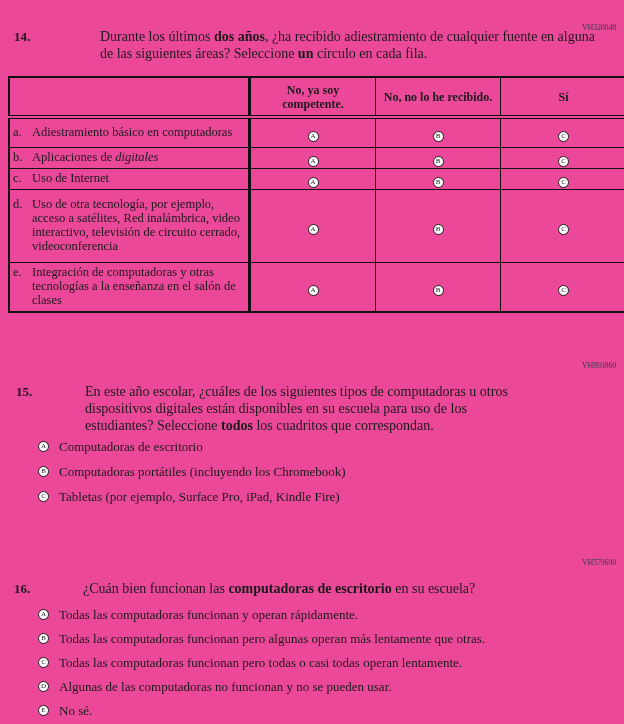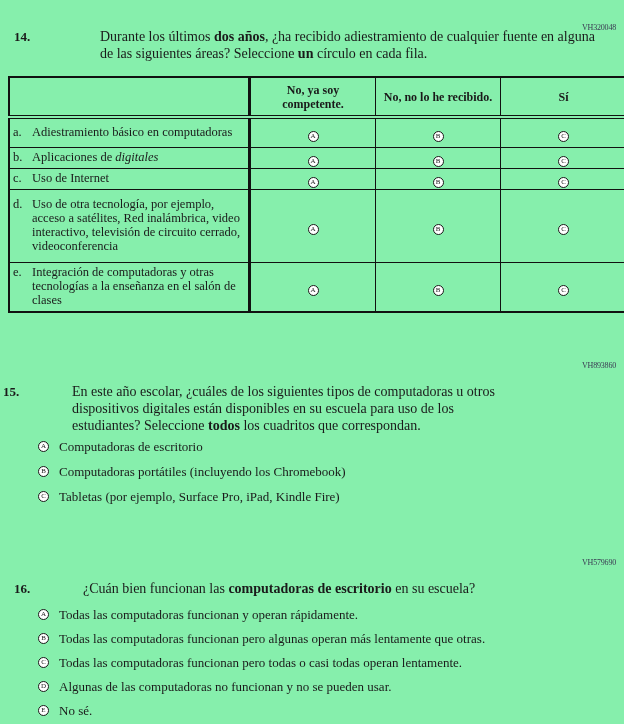--- a/index.html
+++ b/index.html
@@ -1,17 +1,17 @@
 <!DOCTYPE html>
 <html><head>
 <meta charset="utf-8">
 <style>
   html,body{margin:0;padding:0;background:#fff;}
   #page{
-    position:relative;width:624px;height:724px;background:#86efac;
+    position:relative;width:624px;height:724px;background:#ec4899;
     font-family:"Liberation Serif","DejaVu Serif",serif;
     color:#1a1a1a;overflow:hidden;
   }
   .vcode{
     position:absolute;font-size:8px;letter-spacing:-0.2px;color:#3a3a52;
   }
   .q{position:absolute;display:flex;}
   .qnum{width:24px;flex:none;font-weight:bold;font-size:13px;line-height:17px;}
   .qtext{font-size:14px;line-height:17px;margin-left:45px;}
   .qtext b{font-weight:bold;}
@@ -133,21 +133,21 @@
         <td class="c-opt"><span class="circ">A</span></td>
         <td class="c-opt"><span class="circ">B</span></td>
         <td class="c-opt3"><span class="circ">C</span></td>
 
       </tr>
     </tbody>
   </table>
 
   <div class="vcode" style="top:361px;right:8px;">VH893860</div>
 
-  <div class="q" style="top:383px;left:3px;">
+  <div class="q" style="top:383px;left:16px;">
     <div class="qnum">15.</div>
     <div class="qtext" style="width:452px;"><span>En este año escolar, ¿cuáles de los siguientes tipos de computadoras u otros dispositivos digitales están disponibles en su escuela para uso de los estudiantes? Seleccione </span><b>todos</b><span> los cuadritos que correspondan.</span></div>
   </div>
 
   <div class="opts opts-15" style="top:440px;">
     <div class="opt-row">
         <span class="circ">A</span>
         <span>Computadoras de escritorio</span>
       </div>
     <div class="opt-row">

